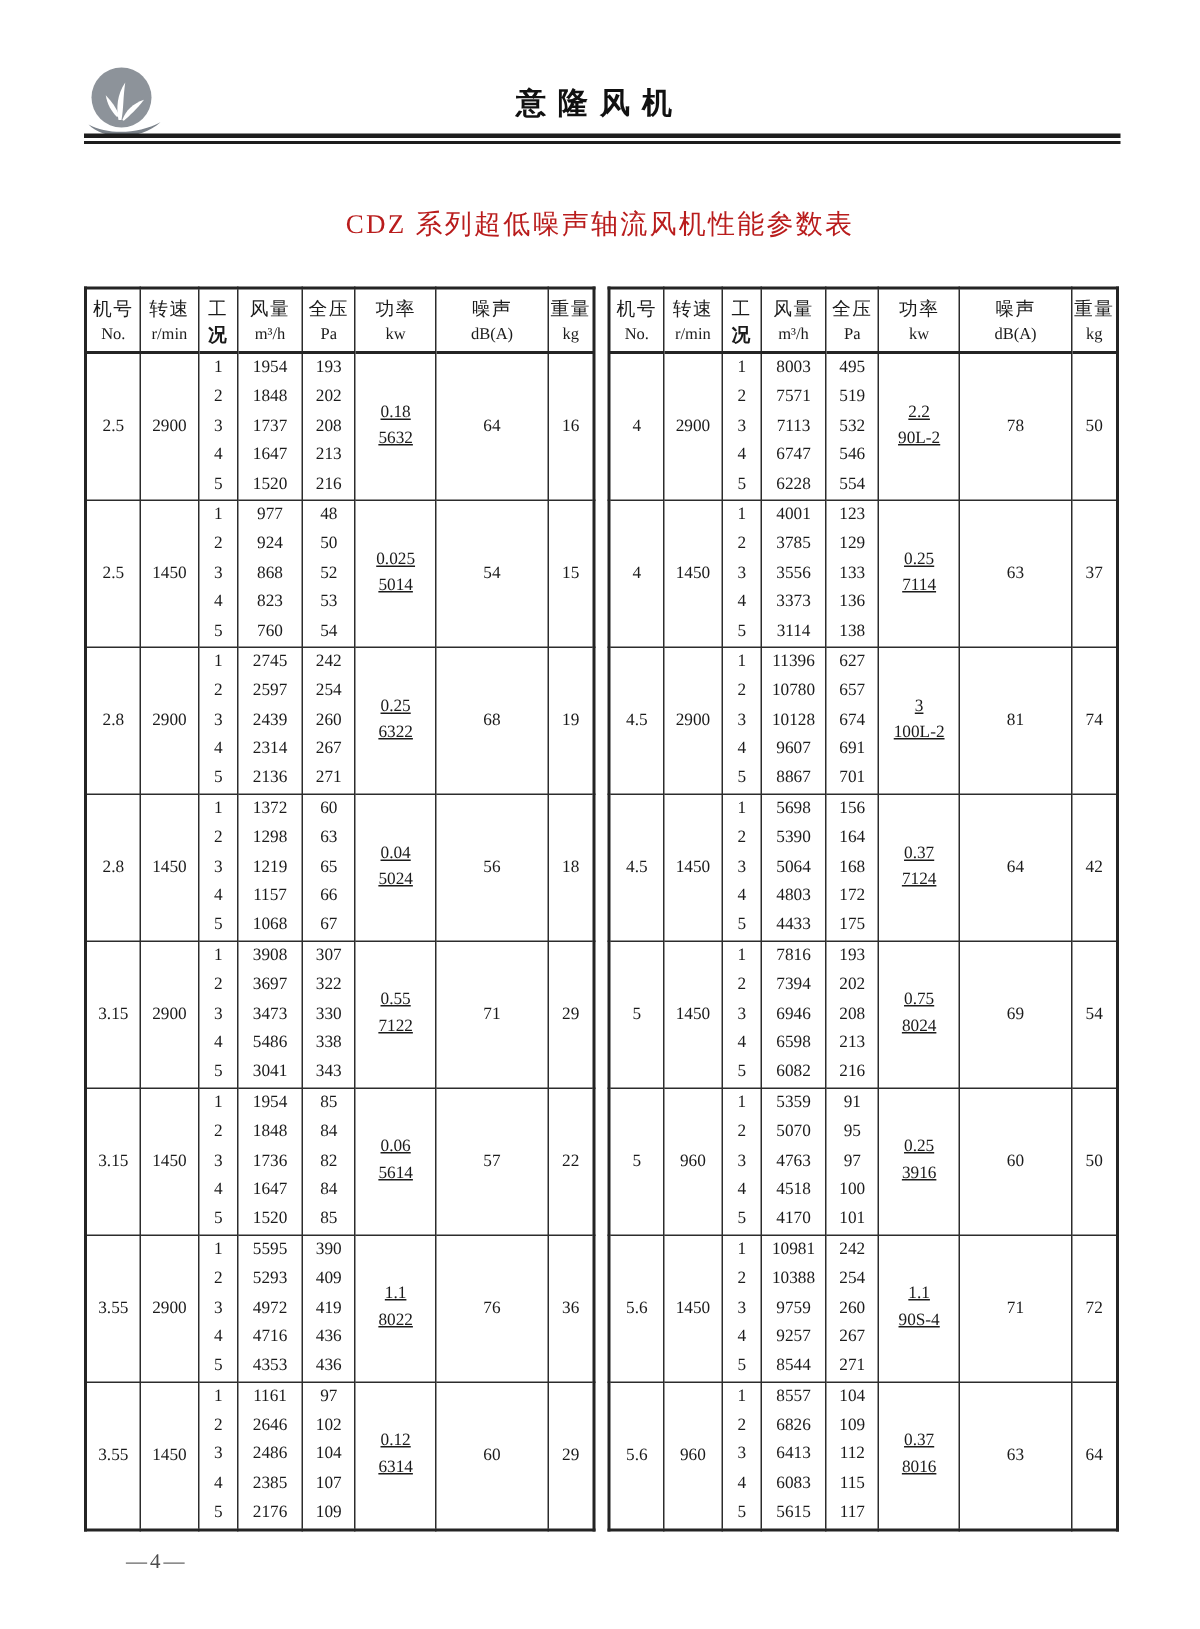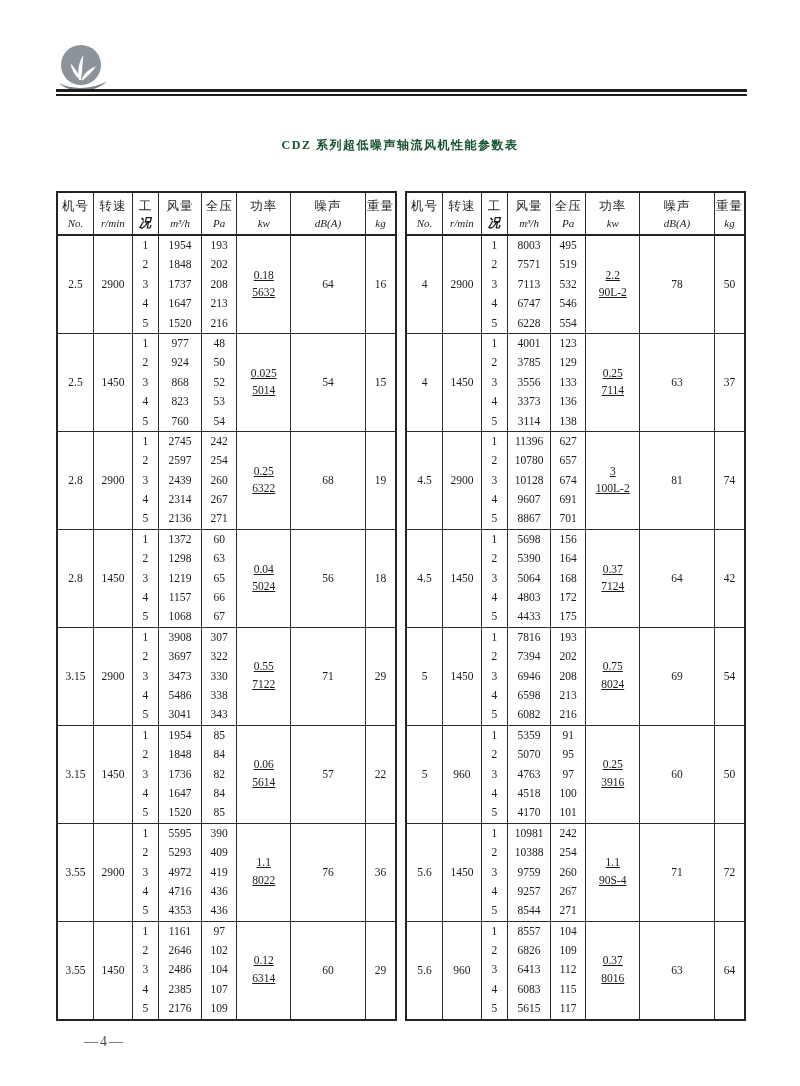--- a/index.html
+++ b/index.html
@@ -18,41 +18,41 @@
     position:absolute; left:0; top:55px; width:100%;
     text-align:center; font-size:20px; font-weight:bold;
     letter-spacing:8px; color:#111;
   }
   .header-rule { position:absolute; left:56px; top:89px; width:691px; }
   .header-rule .r1 { height:2.5px; background:#1d1d1d; }
   .header-rule .r2 { height:1.5px; background:#1d1d1d; margin-top:2.5px; }
   
   .doc-title {
     position:absolute; left:0; top:137px; width:100%;
-    text-align:center; font-size:12px; font-weight:bold;
-    letter-spacing:1.5px; color:#14532d;
+    text-align:center; font-size:18px; font-weight:normal;
+    letter-spacing:1.5px; color:#b91c1c;
   }
   
   .tables-wrap {
     position:absolute; left:56px; top:191px; width:691px;
     display:flex; gap:8px;
   }
   table.spec {
     border-collapse:collapse; table-layout:fixed;
     width:341px; border:2px solid #242424;
     background:#fff;
   }
   table.spec th, table.spec td {
     border:1px solid #2c2c2c;
     padding:0; text-align:center; vertical-align:middle;
     font-weight:normal; color:#1b1b1b;
   }
   table.spec thead th { height:43px; border-bottom:2px solid #242424; }
   .h1 { font-size:12.5px; font-weight:normal; letter-spacing:1px; line-height:1.55; }
-  .h2 { font-size:11px; line-height:1.15;font-style:italic; }
+  .h2 { font-size:11px; line-height:1.15; }
   th.col-2 .h2 { font-weight:bold; font-size:12.5px; letter-spacing:1px; }
   .col-0{width:10.8%} .col-1{width:11.4%} .col-2{width:7.8%} .col-3{width:12.6%}
   .col-4{width:10.5%} .col-5{width:15.8%} .col-6{width:22.1%} .col-7{width:9%}
   tr.block { height:97px; }
   .c-mid { font-size:11.5px; }
   .c-stack .line { height:19.4px; line-height:19.4px; font-size:11.5px; }
   .c-power { font-size:11.5px; }
   .c-power div { line-height:1.55;text-decoration:underline; }
   
   .page-number {
@@ -66,20 +66,21 @@
 <div class="page">
 
   <svg class="brand-logo" viewBox="0 0 54 56">
     <circle cx="25" cy="23" r="20" fill="#8d939a"></circle>
     <path d="M23 38 C21.5 30 22 21 27.5 13 C26 23 26.5 30 25 38 Z" fill="#ffffff"></path>
     <path d="M25.5 38 C28 31.5 32.5 27 40 24.5 C35 31 30.5 35 26.5 38.5 Z" fill="#ffffff"></path>
     <path d="M22 36 C18 32 15.5 27.5 14.5 21.5 C18.5 25.5 21.5 30 23.5 35 Z" fill="#ffffff"></path>
     <path d="M3 41 C16 48 36 47.5 51 39.5 C38 51.5 13 51.5 3 41 Z" fill="#7b828a"></path>
   </svg>
 
+  <div class="brand-title">意隆风机</div>
 
   <div class="header-rule">
     <div class="r1"></div>
       <div class="r2"></div>
   </div>
 
   <div class="doc-title">CDZ 系列超低噪声轴流风机性能参数表</div>
 
   <div class="tables-wrap">
     <table class="spec">

